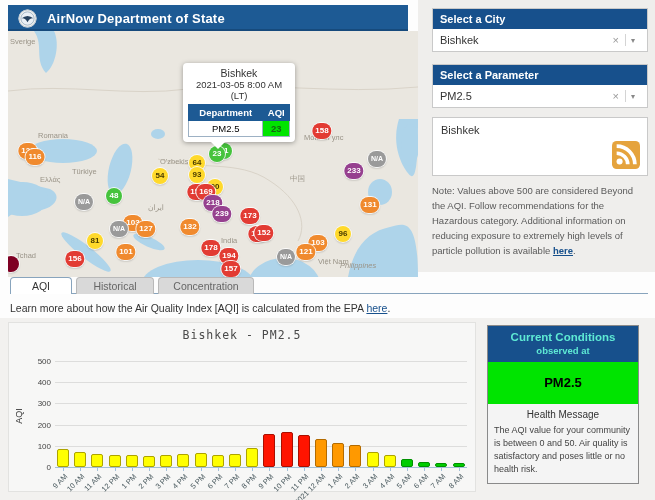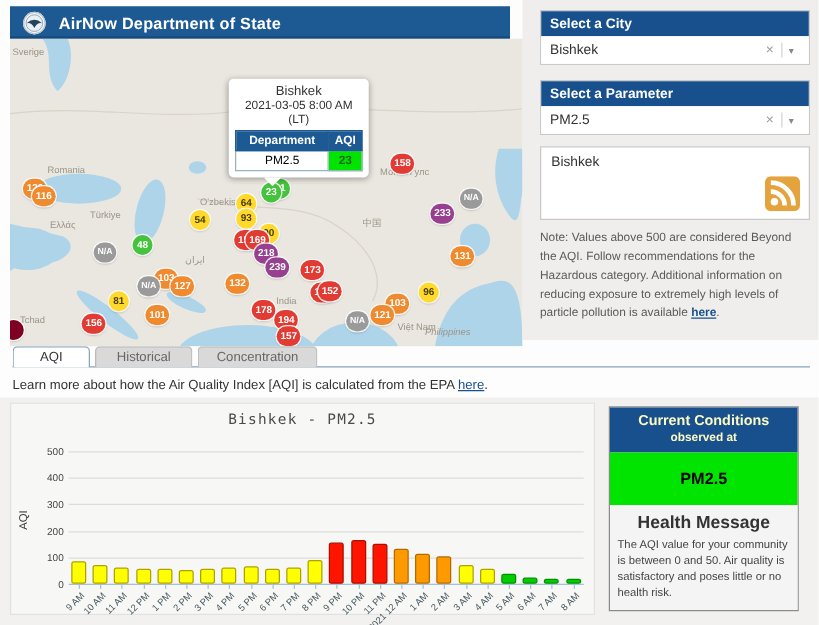--- a/index.html
+++ b/index.html
@@ -78,28 +78,28 @@
   .b-yellow { background:#ffff00; border-color:#ada300; }
   .b-red    { background:#ff1400; border-color:#aa0f00; }
   .b-orange { background:#ff9900; border-color:#b36b00; }
   .b-green  { background:#00cc00; border-color:#009100; }
   .stub { position:absolute; top:145px; width:1px; height:3px; background:#a3c0d8; }
   .xlab { position:absolute; top:149px; width:44px; text-align:right; font-size:7.5px; color:#4a5a5f;
           transform:rotate(-45deg); transform-origin:100% 0; white-space:nowrap; }
 
   
   .cond { position:absolute; left:487px; top:325px; width:152px; border:1px solid #8a8a8a; background:#fff; }
-  .cond-head { background:#17508c; color:#fef9c3; text-align:center; padding:5px 2px 6px 2px; }
+  .cond-head { background:#17508c; color:#5eead4; text-align:center; padding:5px 2px 6px 2px; }
   .cond-head .l1 { font-size:11.5px; font-weight:bold; }
   .cond-head .l2 { font-size:9.5px; font-weight:bold; margin-top:2px; }
   .cond-head .l3 { font-size:10.5px; font-weight:bold; margin-top:2px; }
   .cond-aqi { background:#00e400; color:#000; text-align:center; padding:12px 2px; }
   .cond-aqi div { font-size:13px; font-weight:bold; line-height:18px; }
   .cond-health { background:#f4f4f4; padding:5px 6px 7px 6px; }
-  .cond-health .ht { text-align:center; font-size:14px; font-weight:bold; color:#333; margin-bottom:4px; }
+  .cond-health .ht { text-align:center; font-size:10px; font-weight:normal; color:#333; margin-bottom:4px; }
   .cond-health .hb { font-size:9px; color:#444; line-height:13px; }
 </style>
 </head>
 <body>
 
 <div class="page">
   <div class="sidebar-bg"></div>
   <div class="bottom-bg"></div>
 
   <div class="header">

